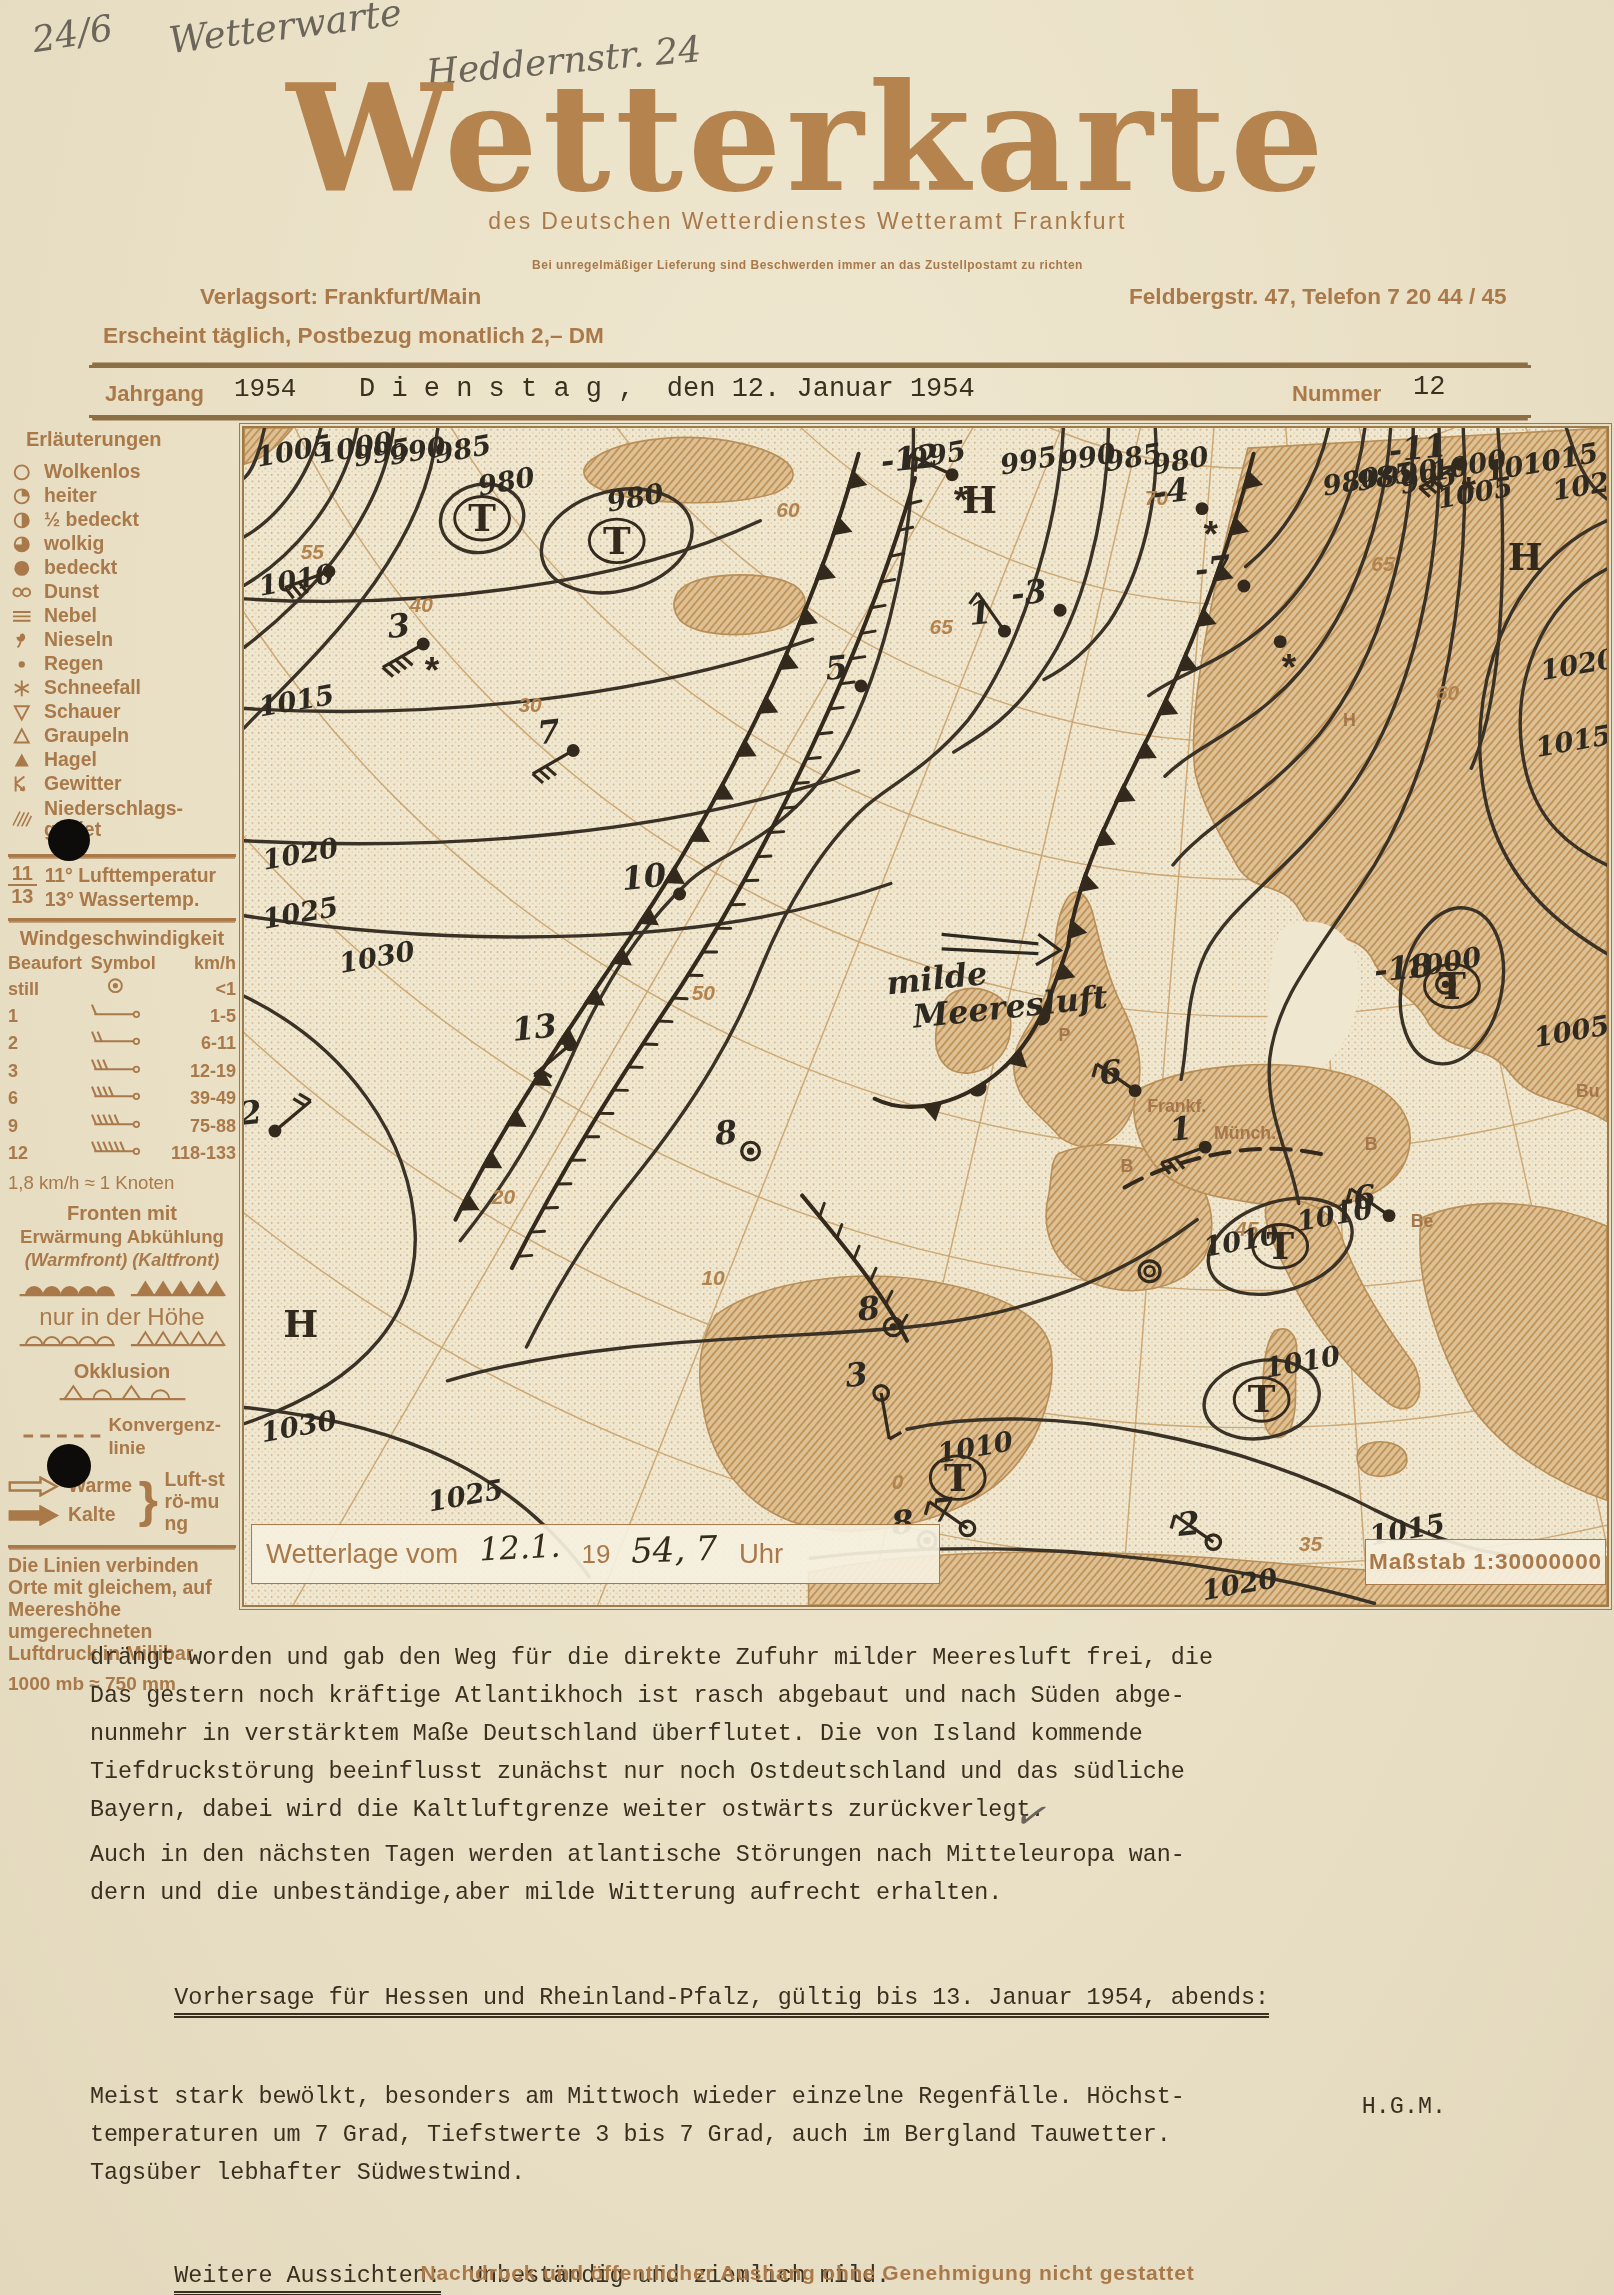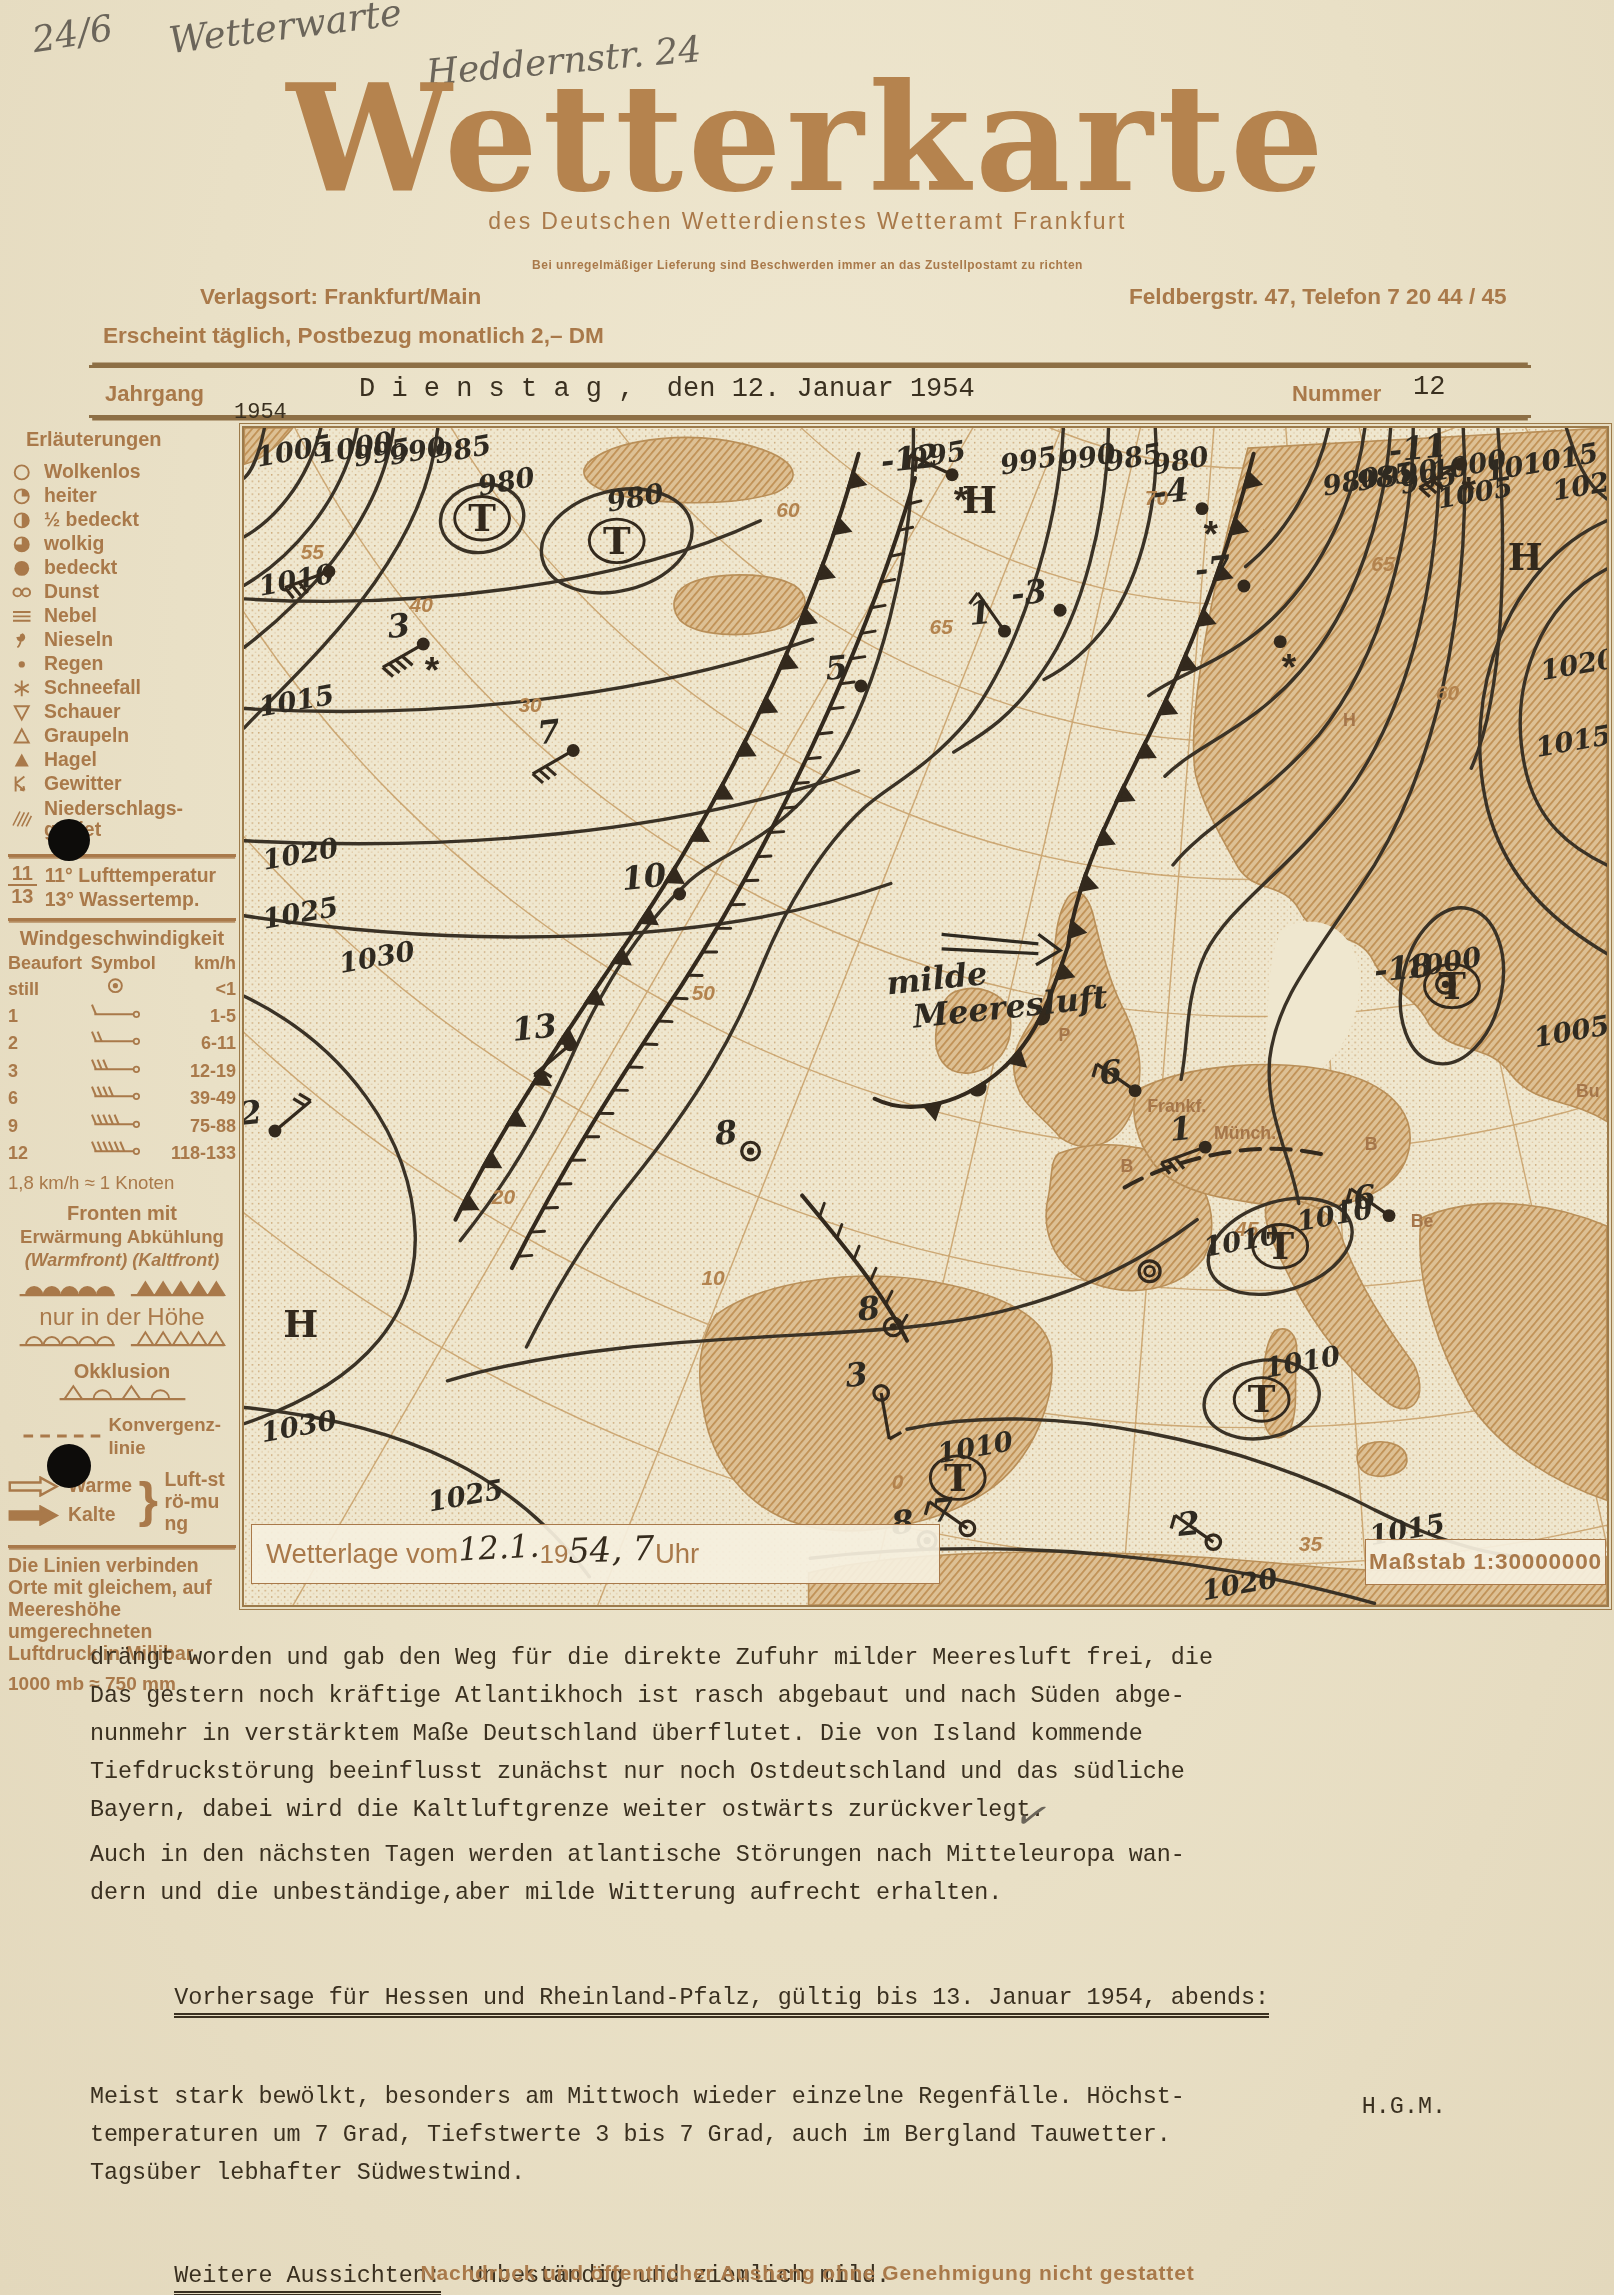--- a/index.html
+++ b/index.html
@@ -42,21 +42,21 @@
 
   <div class="abs masthead-title" style="left:0;top:65px;width:1615px;text-align:center;">Wetterkarte</div>
   <div class="abs tan subtitle" style="left:0;top:208px;width:1615px;text-align:center;">des Deutschen Wetterdienstes Wetteramt Frankfurt</div>
   <div class="abs tan notice" style="left:0;top:258px;width:1615px;text-align:center;">Bei unregelmäßiger Lieferung sind Beschwerden immer an das Zustellpostamt zu richten</div>
   <div class="abs tan pubinfo" style="left:200px;top:284px;">Verlagsort: Frankfurt/Main</div>
   <div class="abs tan pubinfo" style="left:1129px;top:284px;">Feldbergstr. 47,  Telefon 7 20 44 / 45</div>
   <div class="abs tan pubinfo" style="left:103px;top:323px;">Erscheint täglich, Postbezug monatlich 2,– DM</div>
 
   <div class="abs datebar" style="left:89px;top:365px;width:1442px;height:47px;">
     <span class="abs tan" style="left:16px;top:13px;font-size:22px;font-weight:bold;">Jahrgang</span>
-    <span class="abs tw" style="left:145px;top:1.6px;font-size:22px;margin-top:24px;">1954</span>
+    <span class="abs tw" style="left:145px;top:1.6px;font-size:26px;">1954</span>
     <span class="abs tw" style="left:270px;top:1.6px;font-size:27px;">D i e n s t a g ,  den 12. Januar 1954</span>
     <span class="abs tan" style="left:1203px;top:13px;font-size:22px;font-weight:bold;">Nummer</span>
     <span class="abs tw" style="left:1324px;top:0;font-size:27px;">12</span>
   </div>
 
   <div class="abs legend tan" style="left:8px;top:428px;width:228px;">
     <div class="hdr" style="margin:0 0 8px 18px;">Erläuterungen</div>
     <div id="legend-symbols">
         <div class="lrow">
           <span class="ic">
@@ -794,21 +794,21 @@
       <g stroke="#2e2920" stroke-width="4" fill="none">
         <path d="M865,628 L985,640 M865,646 L985,652 M985,628 L1012,648 L982,666"></path>
       </g>
     </svg>
 
     <div class="abs annot-air" style="left:644px;top:526px;">
       <div>milde</div>
       <div style="margin-left:22.6px;">Meeresluft</div>
     </div>
 
-    <div class="abs mapbox" style="left:6.5px;top:1096px;width:658px;height:58px;padding:0 14.5px;gap:0;">
+    <div class="abs mapbox" style="left:6.5px;top:1096px;width:658px;height:58px;padding:0 14.5px;gap:21px;">
       <span class="tan" style="font-size:27.5px;">Wetterlage vom</span>
       <span class="hand ink" style="font-size:32px;transform:translateY(-6.5px) rotate(-3deg);">12.1.</span>
       <span class="tan" style="font-size:26px;">19</span>
       <span class="hand ink" style="font-size:34px;transform:translateY(-4.8px) rotate(-2deg);">54, 7</span>
       <span class="tan" style="font-size:27.5px;">Uhr</span>
     </div>
 
     <div class="abs mapbox" style="left:1121px;top:1111px;width:239px;height:44px;justify-content:center;">
       <span class="tan" style="font-size:22.6px;letter-spacing:0.8px;font-weight:bold;">Maßstab 1:30000000</span>
     </div>

